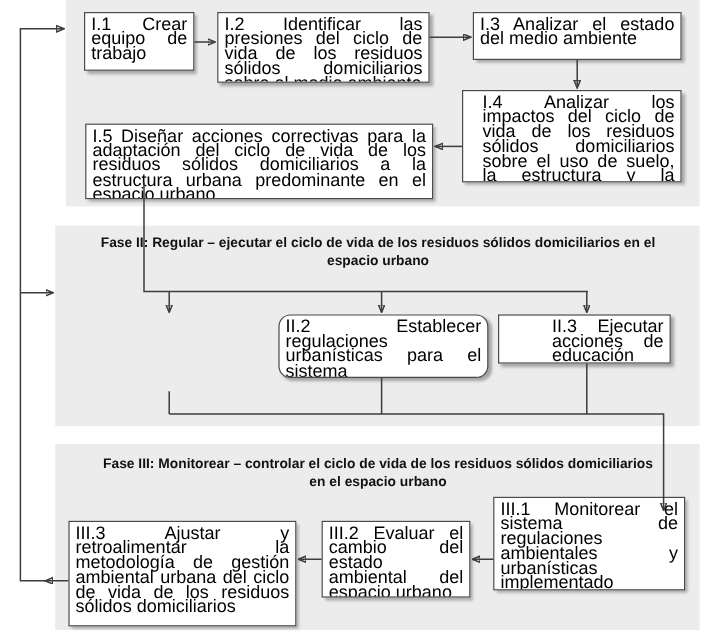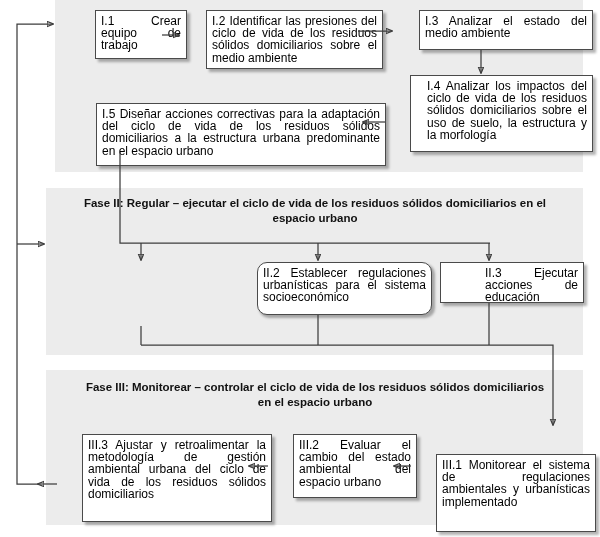--- a/index.html
+++ b/index.html
@@ -28,29 +28,28 @@
     color: #111;
     text-align: center;
     box-sizing: border-box;
   }
   .node {
     position: absolute;
     background: #ffffff;
     border: 1px solid #4a4a4a;
     box-sizing: border-box;
     box-shadow: 2.5px 2.5px 2.5px rgba(0,0,0,0.30);
-    font-size: 12px;
+    font-size: 15px;
     line-height: 12.2px;
     color: #000;
     text-align: justify;
     text-justify: inter-word;
     padding: 4px 5px 3px 5px;
     overflow: hidden;
     hyphens: none;
-    margin-left: 25px;
   }
   .node > span { display: block; }
   svg.edges {
     position: absolute;
     left: 0; top: 0;
     width: 600px;
     height: 537px;
     overflow: visible;
     pointer-events: none;
   }
@@ -102,21 +101,21 @@
   </div>
 
   <div class="node" style="left:57px; top:434px; width:190px; height:88px;">
     <span>III.3 Ajustar y retroalimentar la metodología de gestión ambiental urbana del ciclo de vida de los residuos sólidos domiciliarios</span>
   </div>
 
   <div class="node" style="left:268px; top:434px; width:124px; height:64px;">
     <span>III.2 Evaluar el cambio del estado ambiental del espacio urbano</span>
   </div>
 
-  <div class="node" style="left:411px; top:454px; width:160px; height:78px;">
+  <div class="node" style="left:411px; top:414px; width:160px; height:78px;">
     <span>III.1 Monitorear el sistema de regulaciones ambientales y urbanísticas implementado</span>
   </div>
 
   <svg class="edges" viewBox="0 0 600 537" xmlns="http://www.w3.org/2000/svg">
     <defs>
       <marker id="ah" markerWidth="7" markerHeight="7" refX="6" refY="3" orient="auto" markerUnits="userSpaceOnUse">
         <path d="M0,0.4 L6.4,3 L0,5.6 z" fill="#3d3d3d" stroke="none"></path>
       </marker>
     </defs>
 

